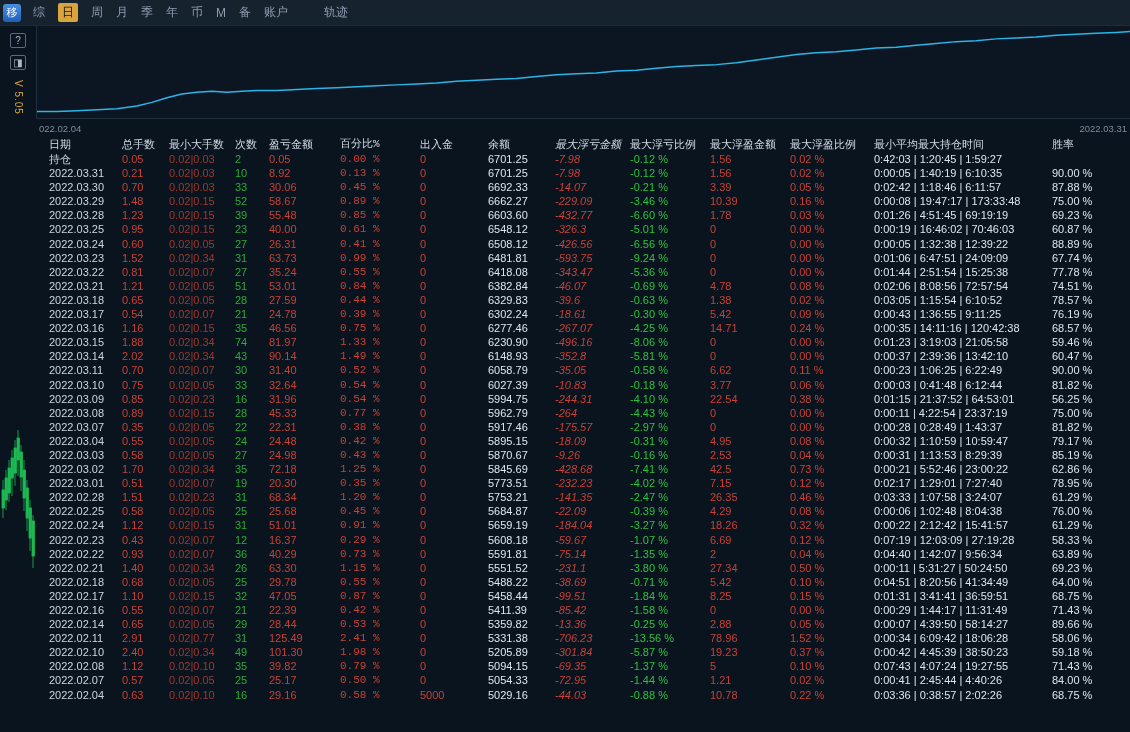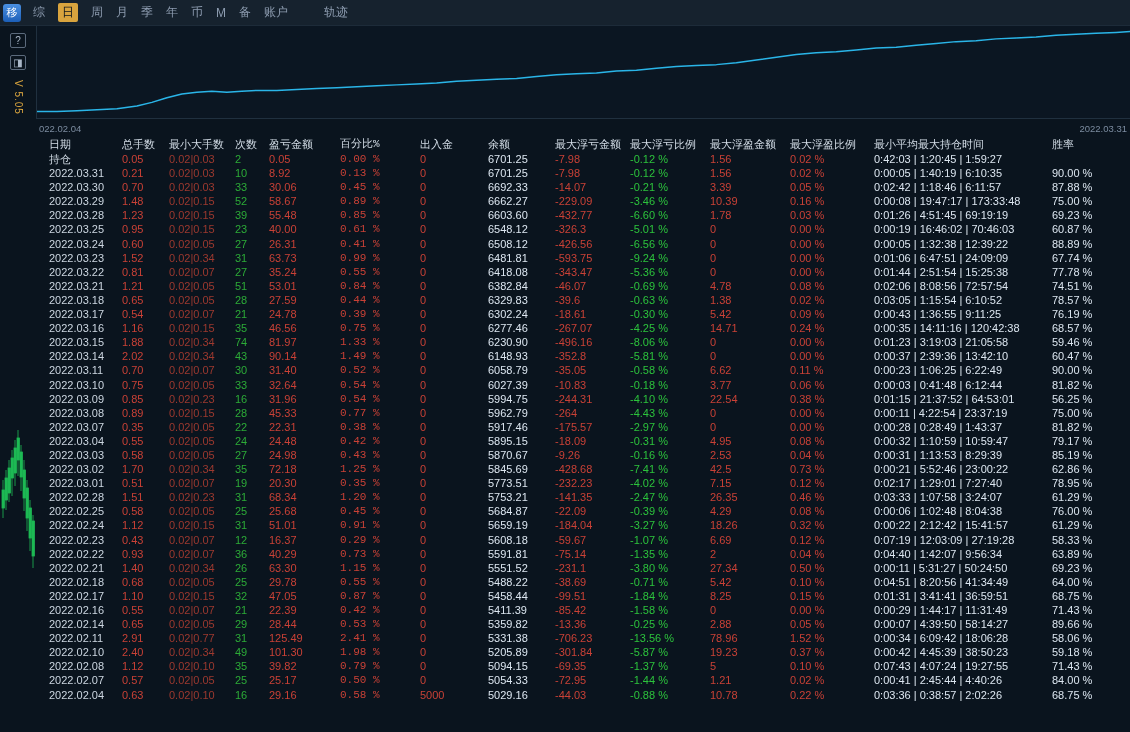--- a/index.html
+++ b/index.html
@@ -69,21 +69,21 @@
   table.report th { color:#d2dce6; height:15px; line-height:15px; cursor:pointer; }
 
   .col-date               { width:73px;  color:#ccd6e0; }
   .col-total_lots         { width:47px;  color:var(--red,#c94136); }
   .col-min_max_lots       { width:66px;  color:var(--dim-red,#9d392f); }
   .col-count              { width:34px;  color:var(--green,#2cab37); }
   .col-pnl                { width:71px;  color:var(--red,#c94136); }
   .col-pnl_pct            { width:80px;  color:var(--red,#c94136);font-family:Liberation Mono, monospace; }
   .col-cash_flow          { width:68px;  color:var(--red,#c94136); }
   .col-balance            { width:67px;  color:var(--white-text,#dce6f0); }
-  .col-max_float_loss     { width:75px;  color:var(--red,#c94136); }
+  .col-max_float_loss     { width:75px;  color:var(--red,#c94136);font-style:italic; }
   .col-max_float_loss_pct { width:80px;  color:var(--bright-green,#2cc33c); }
   .col-max_float_profit   { width:80px;  color:var(--red,#c94136); }
   .col-max_float_profit_pct{ width:84px; color:var(--red,#c94136); }
   .col-hold_times         { width:178px; color:var(--white-text,#dce6f0); }
   .col-win_rate           {              color:var(--white-text,#dce6f0); }
 
   table.report th.col-total_lots, table.report th.col-min_max_lots,
   table.report th.col-count, table.report th.col-pnl, table.report th.col-pnl_pct,
   table.report th.col-cash_flow, table.report th.col-balance,
   table.report th.col-max_float_loss, table.report th.col-max_float_loss_pct,

